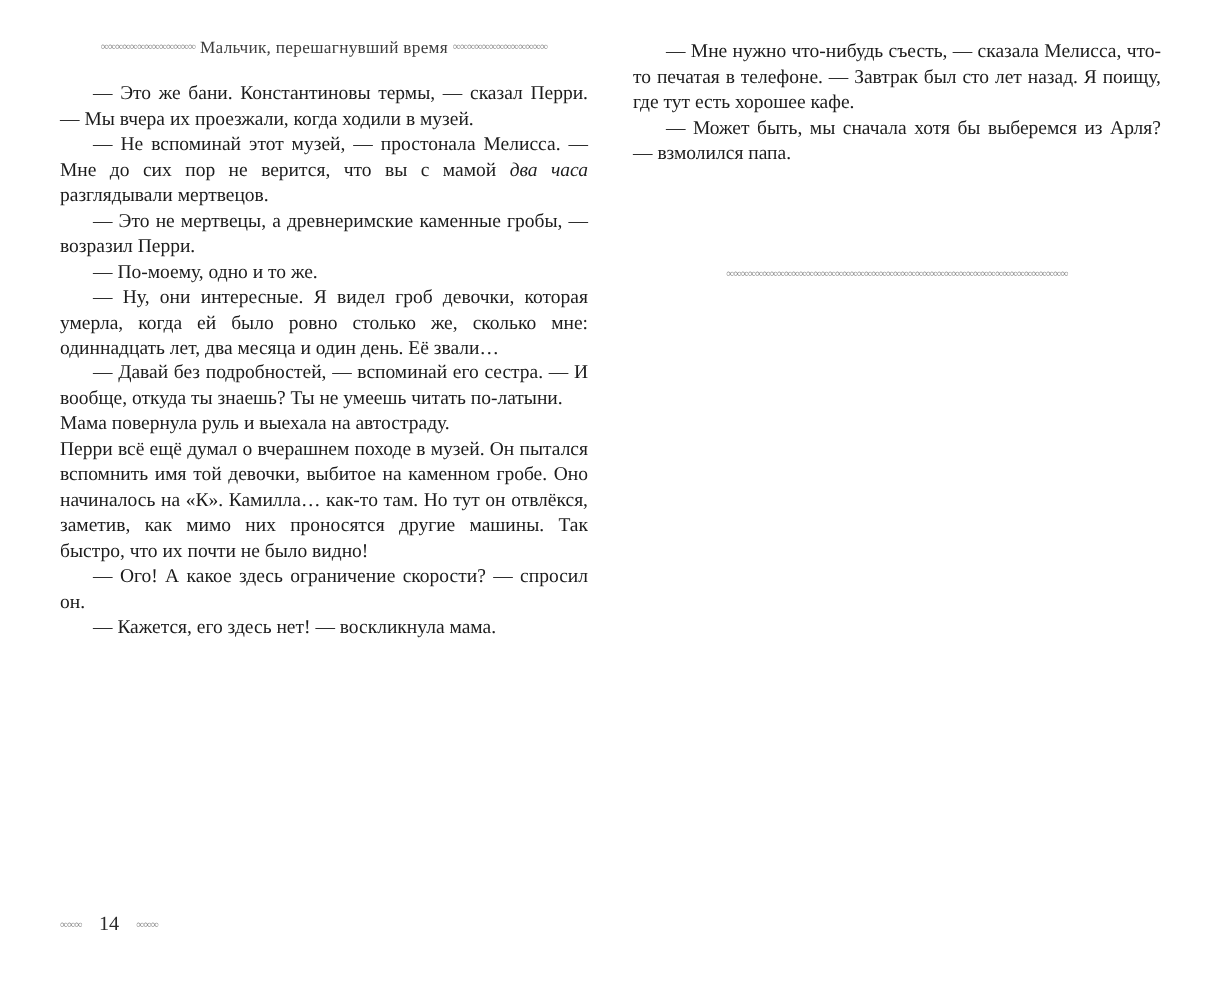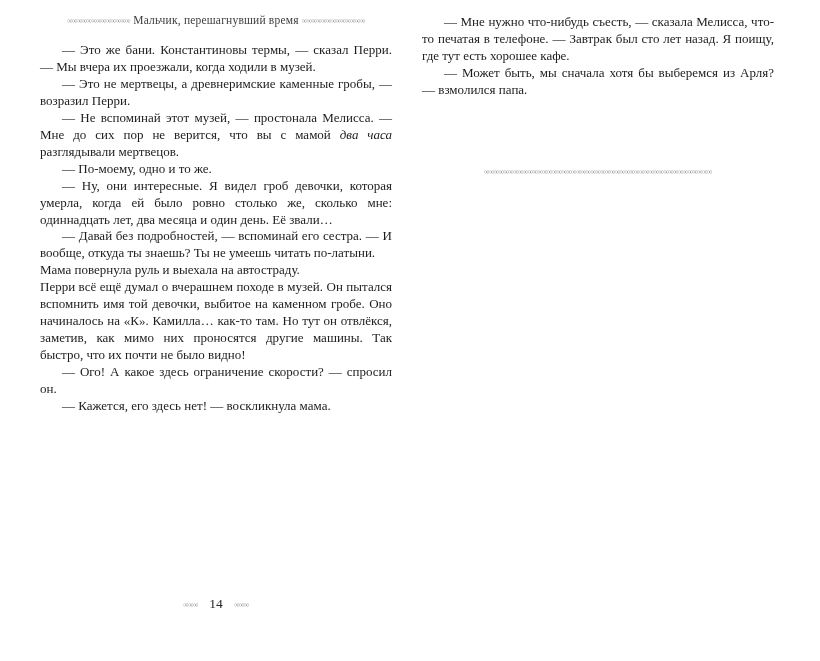--- a/index.html
+++ b/index.html
@@ -9,21 +9,21 @@
     height: 661px;
     background: #ffffff;
     overflow: hidden;
     font-family: "Liberation Serif", serif;
     color: #1c1c1c;
   }
   .spread {
     box-sizing: border-box;
     width: 820px;
     height: 661px;
-    padding: 14px 44px 18px 40px;
+    padding: 26px 44px 18px 40px;
     display: flex;
     gap: 30px;
   }
   .page {
     width: 352px;
     height: 600px;
     display: flex;
     flex-direction: column;
   }
   .running-head {
@@ -54,21 +54,20 @@
     text-align: center;
     margin-top: 62px;
   }
   .divider-line .ornament {
     font-size: 7.5px;
     letter-spacing: -0.5px;
     color: #8a8a8a;
   }
   .page-footer {
     margin-top: auto;
-    text-align: center;
     font-size: 13.5px;
     color: #2a2a2a;
     padding-bottom: 2px;
   }
   .page-footer .num {
     margin: 0 8px;
   }
 </style>
 </head>
 <body>
@@ -76,22 +75,22 @@
 <div class="spread">
 
   <div class="page">
     <div class="running-head">
       <span class="ornament">∞∞∞∞∞∞∞∞∞∞∞∞∞</span>
       <span>Мальчик, перешагнувший время</span>
       <span class="ornament">∞∞∞∞∞∞∞∞∞∞∞∞∞</span>
     </div>
     <div class="body-text">
         <p class="indent"><span>— Это же бани. Константиновы термы, — сказал Перри. — Мы вчера их проезжали, когда ходили в музей.</span></p>
+        <p class="indent"><span>— Не вспоминай этот музей, — простонала Мелисса. — Мне до сих пор не верится, что вы с мамой </span><span class="it">два часа</span><span> разглядывали мертвецов.</span></p>
         <p class="indent"><span>— Это не мертвецы, а древнеримские каменные гробы, — возразил Перри.</span></p>
-        <p class="indent"><span>— Не вспоминай этот музей, — простонала Мелисса. — Мне до сих пор не верится, что вы с мамой </span><span class="it">два часа</span><span> разглядывали мертвецов.</span></p>
         <p class="indent"><span>— По-моему, одно и то же.</span></p>
         <p class="indent"><span>— Ну, они интересные. Я видел гроб девочки, которая умерла, когда ей было ровно столько же, сколько мне: одиннадцать лет, два месяца и один день. Её звали…</span></p>
         <p class="indent"><span>— Давай без подробностей, — вспоминай его сестра. — И вообще, откуда ты знаешь? Ты не умеешь читать по-латыни.</span></p>
         <p><span>Мама повернула руль и выехала на автостраду.</span></p>
         <p><span>Перри всё ещё думал о вчерашнем походе в музей. Он пытался вспомнить имя той девочки, выбитое на каменном гробе. Оно начиналось на «К». Камилла… как-то там. Но тут он отвлёкся, заметив, как мимо них проносятся другие машины. Так быстро, что их почти не было видно!</span></p>
         <p class="indent"><span>— Ого! А какое здесь ограничение скорости? — спросил он.</span></p>
         <p class="indent"><span>— Кажется, его здесь нет! — воскликнула мама.</span></p>
       </div>
     <div class="page-footer">
       <span class="ornament">∞∞∞</span>

